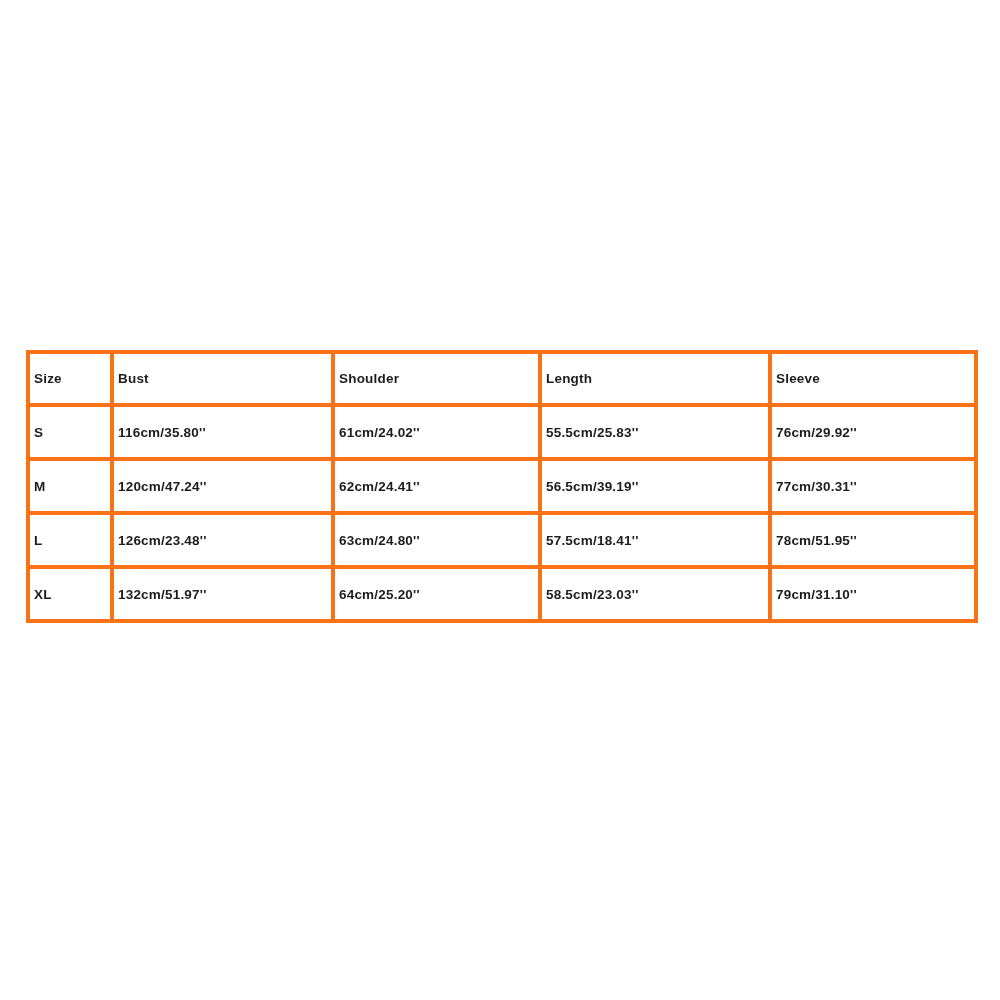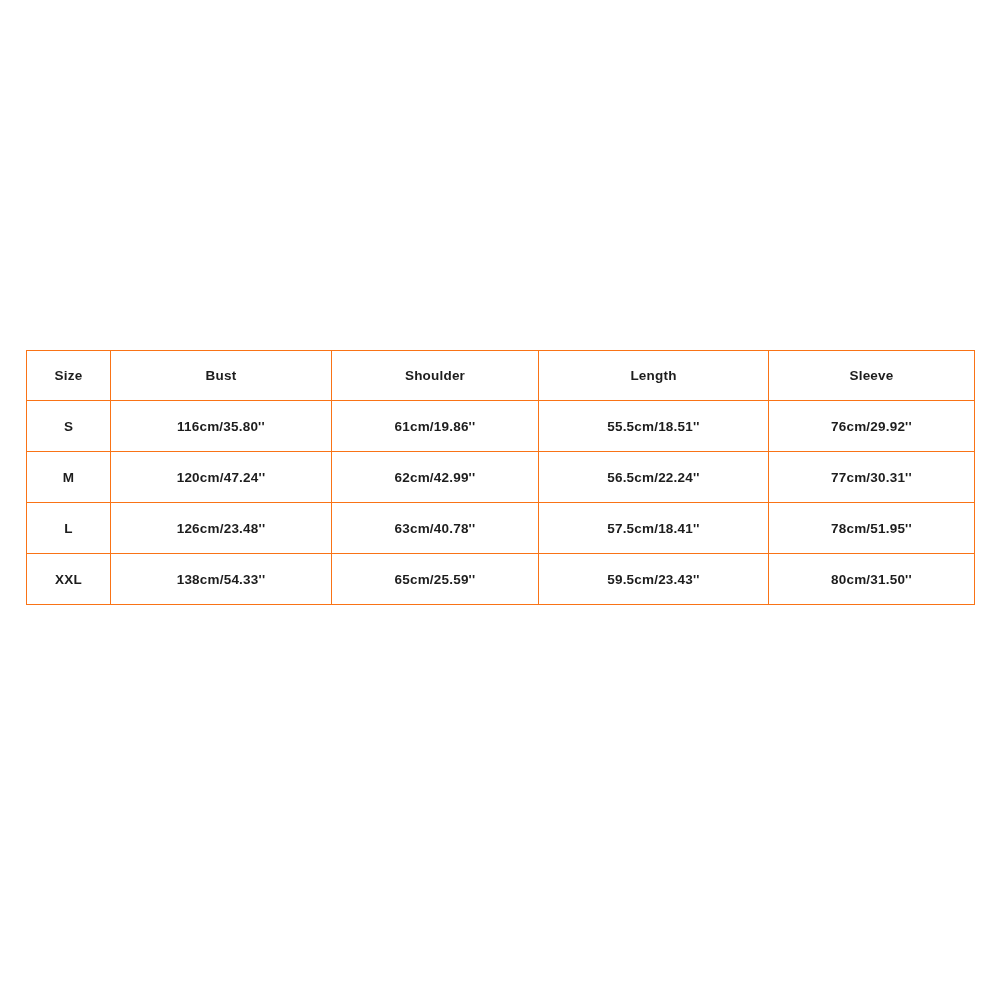--- a/index.html
+++ b/index.html
@@ -27,22 +27,22 @@
     background: #ffffff;
   }
   table.size-chart col.c-size   { width: 84px; }
   table.size-chart col.c-bust   { width: 221px; }
   table.size-chart col.c-shoul  { width: 207px; }
   table.size-chart col.c-sleeve { width: 230px; }
   table.size-chart col.c-length { width: 206px; }
 
   table.size-chart th,
   table.size-chart td {
-    border: 1px solid #f97316;
-    text-align: center;
+    border: 4px solid #f97316;
+    text-align: left;
     vertical-align: middle;
     color: #1d1d1d;
     font-size: 13.5px;
     font-weight: bold;
     height: 50px;
     padding: 0 4px;
     letter-spacing: 0.2px;
   }
   table.size-chart thead th {
     height: 49px;
@@ -70,40 +70,40 @@
         <th>Bust</th>
         <th>Shoulder</th>
         <th>Length</th>
         <th>Sleeve</th>
       </tr>
     </thead>
     <tbody>
       <tr>
         <td class="size-cell">S</td>
         <td>116cm/35.80''</td>
-        <td>61cm/19.86''</td>
-        <td>55.5cm/18.51''</td>
+        <td>61cm/24.02''</td>
+        <td>55.5cm/25.83''</td>
         <td>76cm/29.92''</td>
       </tr>
       <tr>
         <td class="size-cell">M</td>
         <td>120cm/47.24''</td>
-        <td>62cm/42.99''</td>
-        <td>56.5cm/22.24''</td>
+        <td>62cm/24.41''</td>
+        <td>56.5cm/39.19''</td>
         <td>77cm/30.31''</td>
       </tr>
       <tr>
         <td class="size-cell">L</td>
         <td>126cm/23.48''</td>
-        <td>63cm/40.78''</td>
+        <td>63cm/24.80''</td>
         <td>57.5cm/18.41''</td>
         <td>78cm/51.95''</td>
       </tr>
       <tr>
-        <td class="size-cell">XXL</td>
-        <td>138cm/54.33''</td>
-        <td>65cm/25.59''</td>
-        <td>59.5cm/23.43''</td>
-        <td>80cm/31.50''</td>
+        <td class="size-cell">XL</td>
+        <td>132cm/51.97''</td>
+        <td>64cm/25.20''</td>
+        <td>58.5cm/23.03''</td>
+        <td>79cm/31.10''</td>
       </tr>
     </tbody>
   </table>
 </div>
 
 </body></html>

